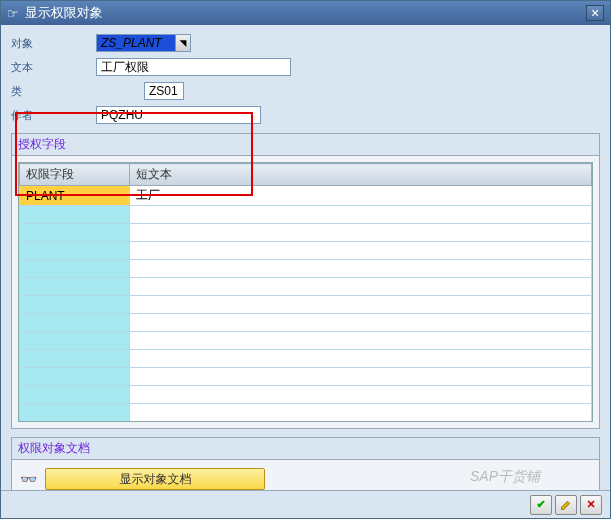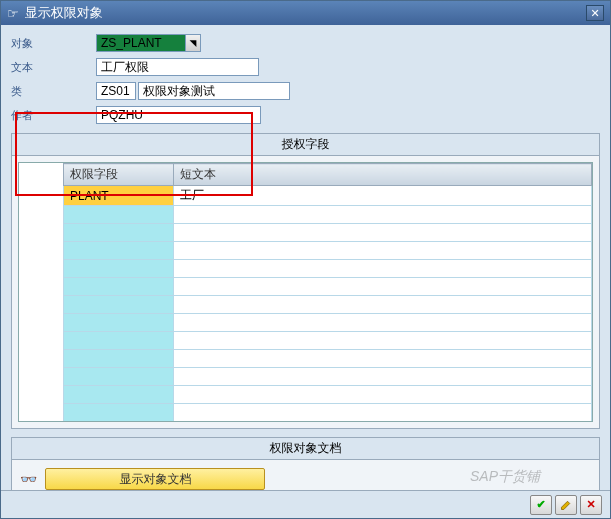--- a/index.html
+++ b/index.html
@@ -10,32 +10,32 @@
 .titlebar { background: linear-gradient(to bottom, #5b84b8, #3f6398); color: #fff; height: 24px; display: flex; align-items: center; padding: 0 6px; }
 .titlebar-icon { margin-right: 6px; font-size: 13px; }
 .titlebar-title { flex: 1; font-size: 13px; }
 .close-btn { width: 18px; height: 16px; background: linear-gradient(to bottom, #6a8fc0, #4a6a9a); border: 1px solid #2a4a6a; color: #fff; display: flex; align-items: center; justify-content: center; font-size: 11px; cursor: pointer; }
 
 .content { padding: 8px 10px; }
 
 .form-row { display: flex; align-items: center; margin-bottom: 4px; height: 20px; }
 .form-label { width: 85px; color: #3a5a8a; font-size: 11px; }
 .form-input { height: 18px; border: 1px solid #7a9abb; background: #fff; padding: 1px 4px; font-size: 12px; }
-.obj-input { width: 90px; background: #15803d; }
-.txt-input { width: 163px; }
-.cls-input1 { width: 40px; }
+.obj-input { width: 80px; background: #1d4ed8; font-style: italic; }
+.txt-input { width: 195px; }
+.cls-input1 { width: 40px; margin-left: 48px; }
 .cls-input2 { width: 152px; margin-left: 2px; }
 .author-input { width: 165px; }
 .f4-btn { width: 16px; height: 18px; border: 1px solid #7a9abb; background: linear-gradient(to bottom,#f0f0f0,#d0d0d0); margin-left: -1px; cursor: pointer; display: flex; align-items: center; justify-content: center; font-size: 9px; }
 
 .group { border: 1px solid #9ab; margin-top: 8px; }
-.group-title { background: #d9e5f0; padding: 2px 6px; color: #000000; border-bottom: 1px solid #9ab; text-align: center; }
+.group-title { background: #d9e5f0; padding: 2px 6px; color: #6d28d9; border-bottom: 1px solid #9ab; }
 .group-body { padding: 6px; background: #f0f4f8; }
 
-.table-wrap { border: 1px solid #8aa; background: #fff; height: 260px; overflow: hidden; position: relative; padding-left: 44px; }
+.table-wrap { border: 1px solid #8aa; background: #fff; height: 260px; overflow: hidden; position: relative; }
 .redbox { position: absolute; border: 2px solid #d00; left: 3px; top: -22px; width: 238px; height: 84px; pointer-events: none; z-index: 5; }
 .grid { width: 100%; border-collapse: collapse; }
 .grid th { background: linear-gradient(to bottom,#e8eef4,#c8d4e0); text-align: left; padding: 2px 6px; border: 1px solid #9ab; font-weight: normal; color: #333; height: 18px; }
 .grid td { border: 1px solid #b8d8e8; height: 18px; padding: 1px 6px; }
 .col1 { width: 110px; background: #a8e8f0; margin-left: 48px; }
 .col1.sel { background: #ffd040; }
 .col2 { background: #fff; }
 
 .doc-group { border: 1px solid #9ab; margin-top: 8px; }
 .doc-body { padding: 8px; background: #f0f4f8; display: flex; align-items: center; gap: 8px; }
@@ -67,21 +67,20 @@
       <input class="form-input obj-input" value="ZS_PLANT" style="">
       <div class="f4-btn">◥</div>
     </div>
     <div class="form-row">
       <span class="form-label">文本</span>
       <input class="form-input txt-input" value="工厂权限" style="">
     </div>
     <div class="form-row">
       <span class="form-label">类</span>
       <input class="form-input cls-input1" value="ZS01" style="">
-      <input class="form-input cls-input2" value="权限对象测试" style="">
     </div>
     <div class="form-row">
       <span class="form-label">作者</span>
       <input class="form-input author-input" value="PQZHU" style="">
     </div>
 
     <div class="group" style="position:relative;">
       <div class="group-title">授权字段</div>
       <div class="group-body">
         <div class="table-wrap" style="position:relative;">

